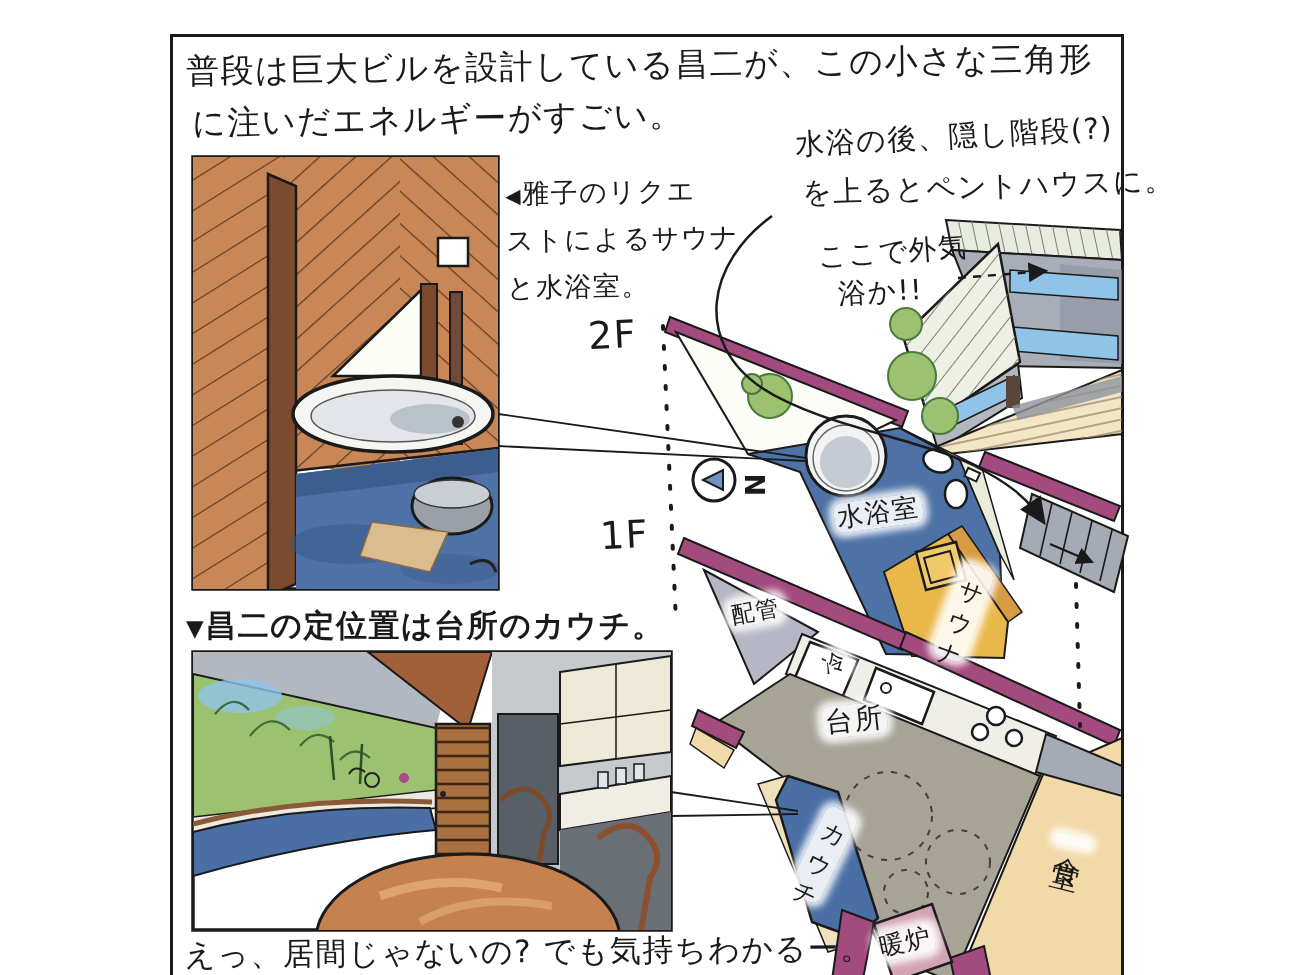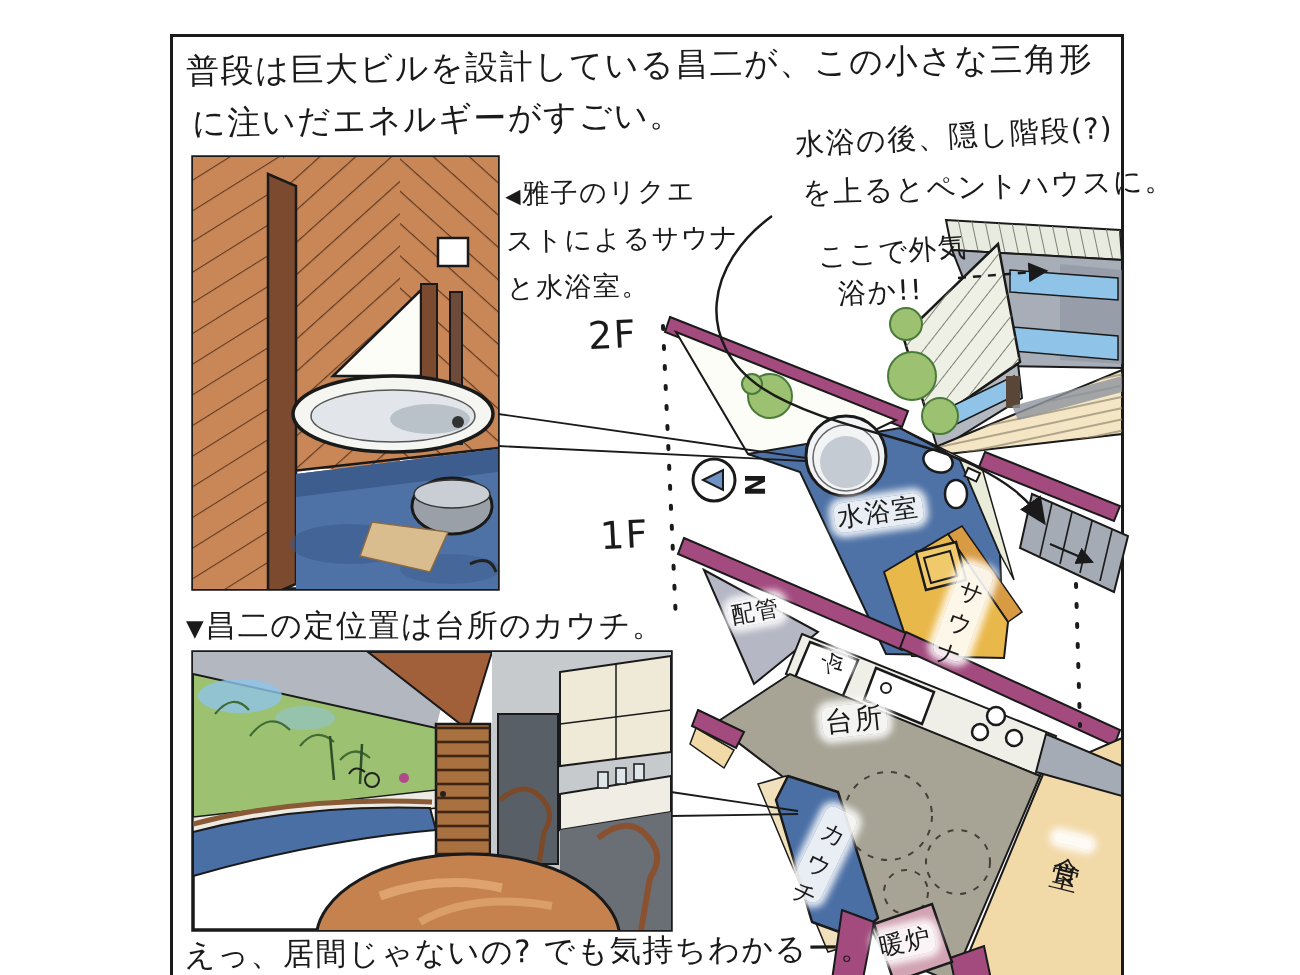--- a/index.html
+++ b/index.html
@@ -274,21 +274,21 @@
 
   <div class="hand" style="left:818px;top:212px;font-size:28px;transform:rotate(-4deg);">ここで外気</div>
   <div class="hand" style="left:838px;top:252px;font-size:28px;transform:rotate(-3deg);">浴か!!</div>
 
   <div class="hand" style="left:506px;top:152px;font-size:27px;transform:rotate(-1deg);">
     <div><span style="font-size:20px;">◀</span><span>雅子のリクエ</span></div>
     <div style="margin-top:16px;">ストによるサウナ</div>
     <div style="margin-top:16px;">と水浴室。</div>
   </div>
 
-  <div class="hand" style="left:186px;top:584px;font-size:31px;">
+  <div class="hand" style="left:186px;top:584px;font-size:31px;font-weight:bold;">
     <span style="font-size:23px;">▼</span><span>昌二の定位置は台所のカウチ。</span>
   </div>
 
   <div class="hand" style="left:184px;top:910px;font-size:31px;transform:rotate(-0.6deg);">えっ、居間じゃないの? でも気持ちわかるー。</div>
 
   <div class="hand" style="left:588px;top:290px;font-size:38px;transform:rotate(-3deg);">2F</div>
   <div class="hand" style="left:600px;top:490px;font-size:38px;transform:rotate(-3deg);">1F</div>
 
   <div class="hand" style="left:742px;top:446px;font-size:27px;font-weight:bold;transform:rotate(90deg);">N</div>
 

